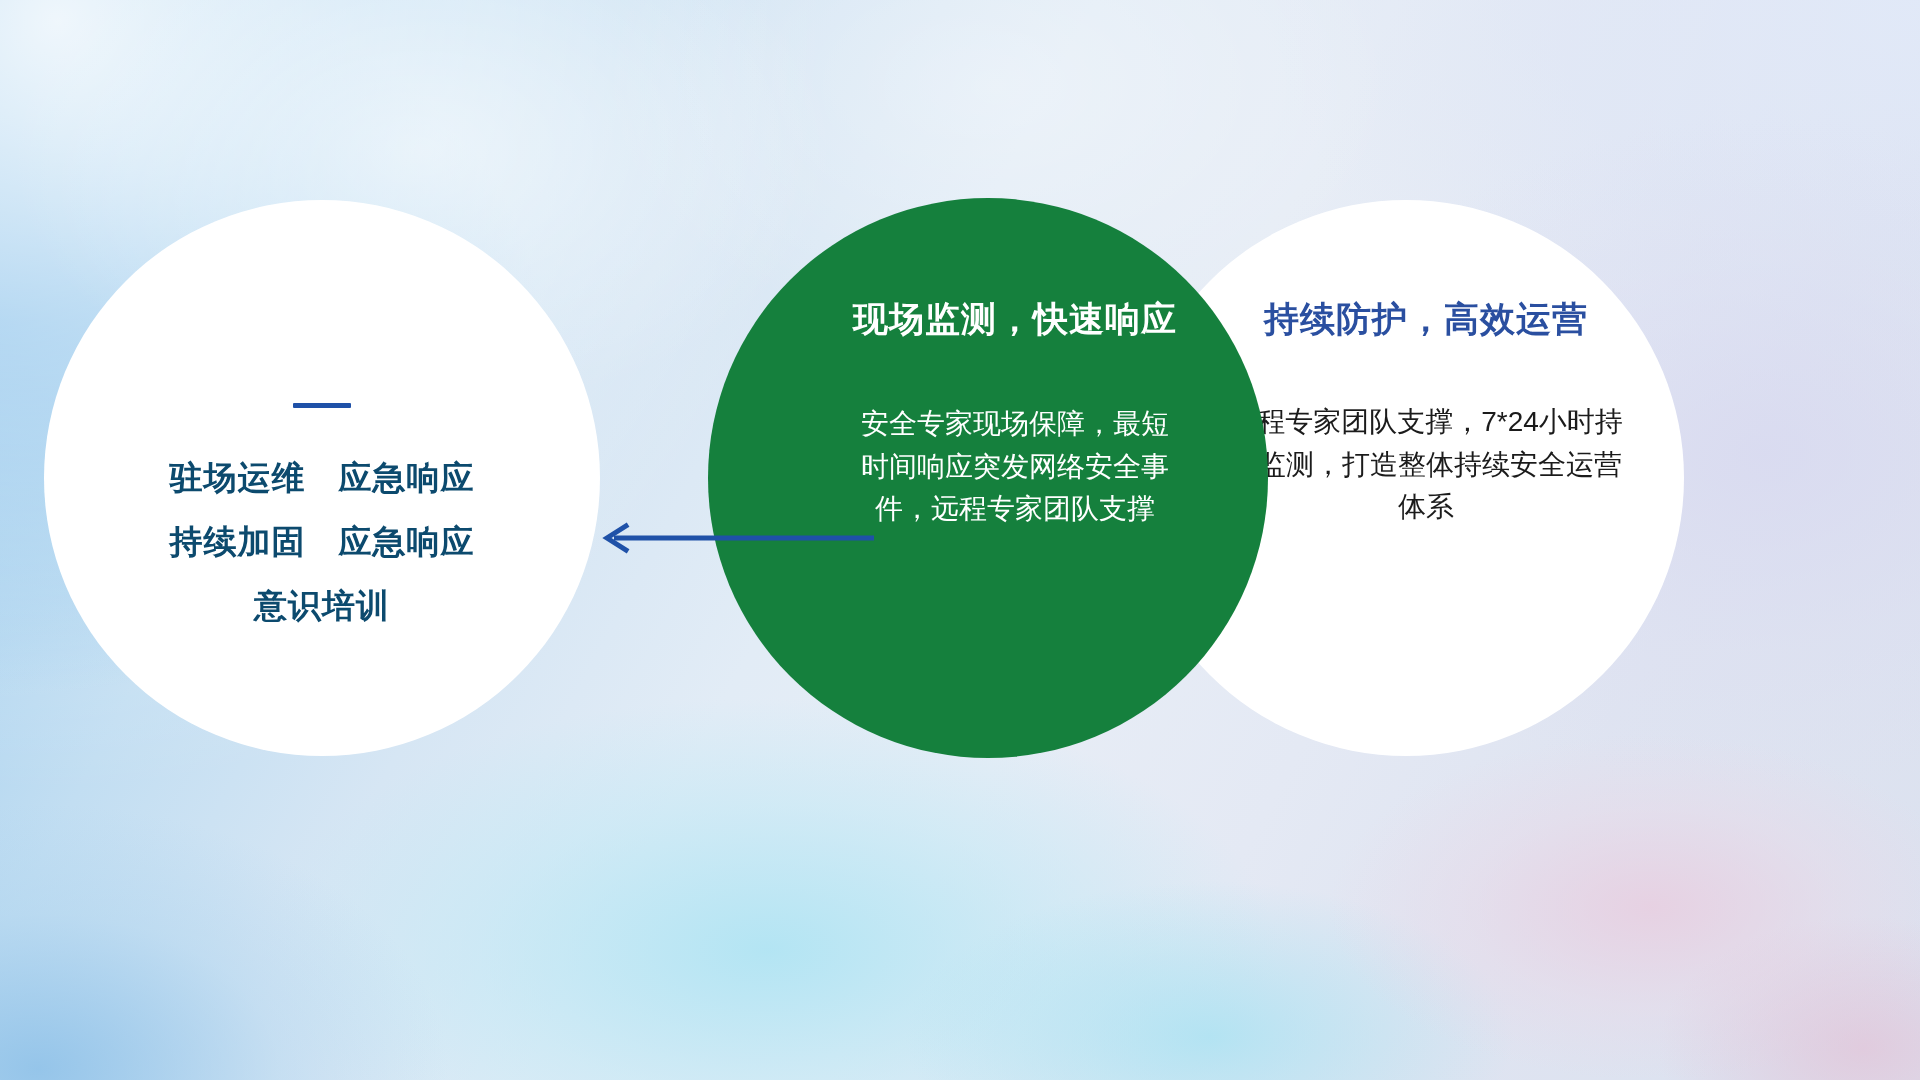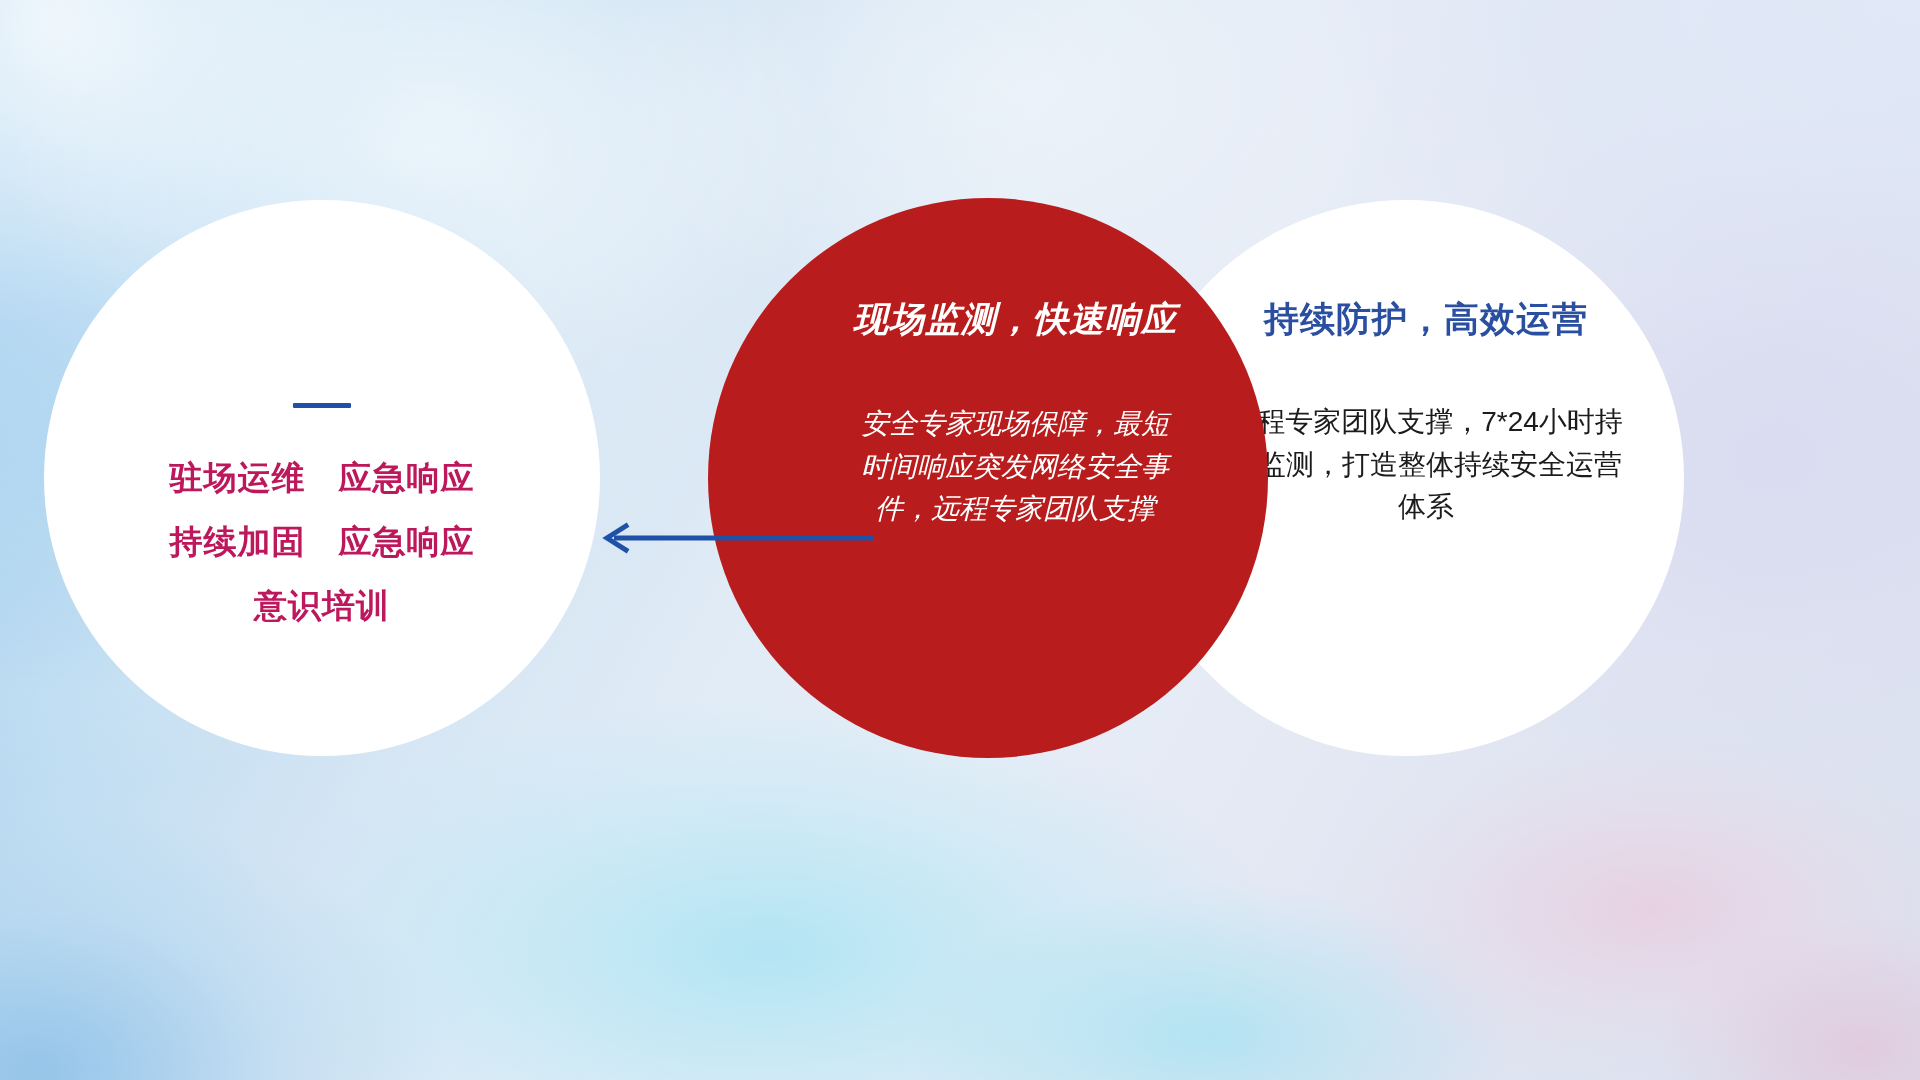--- a/index.html
+++ b/index.html
@@ -91,23 +91,22 @@
     flex-direction: column;
     align-items: center;
     justify-content: flex-start;
   }
 
   #circle-mid {
     left: 708px;
     top: 198px;
     width: 560px;
     height: 560px;
-    background: #b91c1c;
+    background: #15803d;
     z-index: 3;
-    font-style: italic;
   }
 
   #circle-right {
     left: 1128px;
     top: 200px;
     width: 556px;
     height: 556px;
     background: #ffffff;
     z-index: 2;
   }
@@ -130,21 +129,21 @@
     background: #1f51a8;
     border-radius: 1px;
     margin-top: 203px;
   }
 
   .left-row {
     display: flex;
     flex-direction: row;
     justify-content: center;
     gap: 33px;
-    color: #be185d;
+    color: #0c4a6e;
     font-size: 33px;
     font-weight: bold;
     letter-spacing: 1px;
     line-height: 1;
     align-items: center;
   }
   #left-row-1 { margin-top: 53px; }
   #left-row-2 { margin-top: 31px; }
   #left-row-3 { margin-top: 31px; }
 

